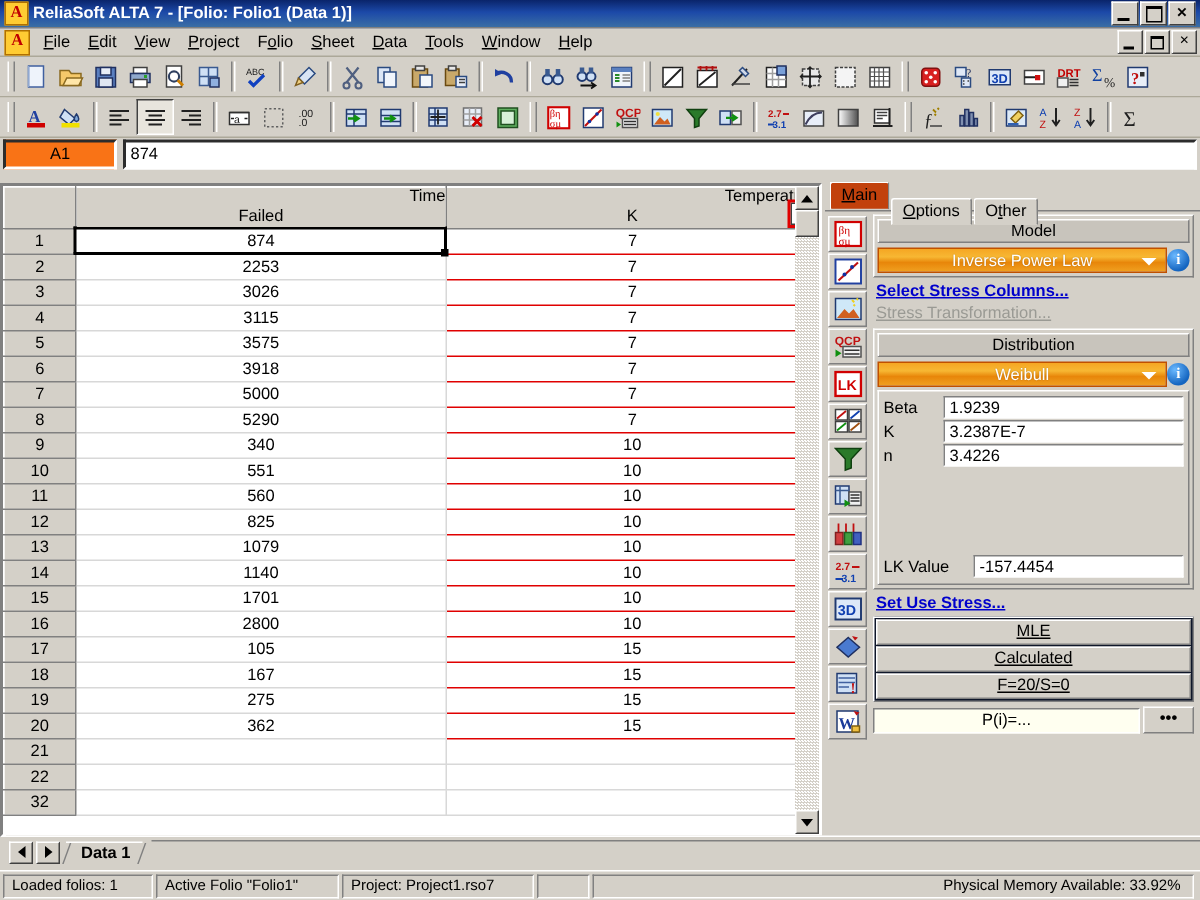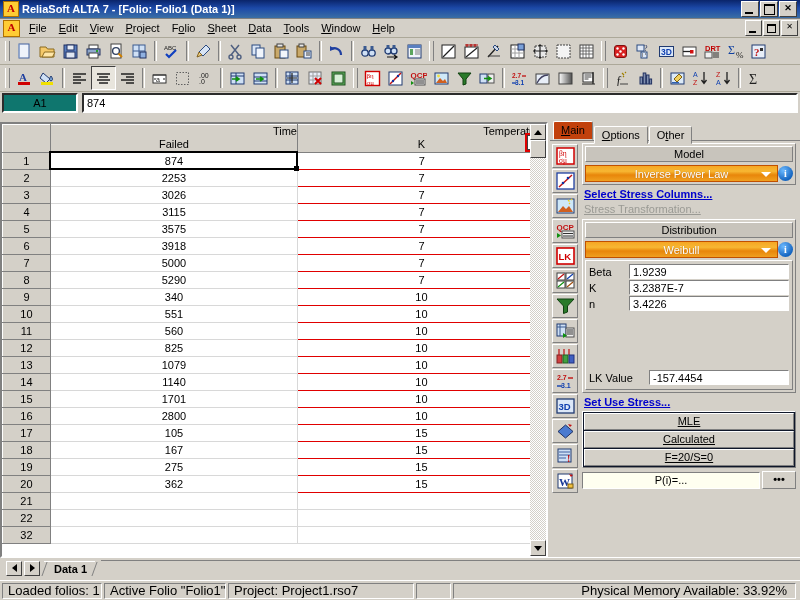--- a/index.html
+++ b/index.html
@@ -94,21 +94,21 @@
   }
   .tb-btn.pressed{border:1px solid;border-color:#404040 #fff #fff #404040;background:#e8e5dd;}
   .tb-btn svg{display:block;}
 
   
   .formulabar{
     height:20px;display:flex;align-items:stretch;background:#d4d0c8;
     padding:1px 2px 2px 2px;
   }
   .namebox{
-    width:72px;background:#0f766e;
+    width:72px;background:#f97316;
     border:2px inset #d4d0c8;
     border-color:#808080 #fff #fff #808080;
     font-size:11px;text-align:center;line-height:16px;
   }
   .fsep{width:4px;}
   .formula-input{
     flex:1 1 auto;background:#fff;
     border:2px inset #d4d0c8;
     border-color:#808080 #fff #fff #808080;
     font-size:11px;line-height:16px;padding-left:3px;
@@ -208,21 +208,21 @@
     display:flex;flex-direction:column;
     padding-left:2px;position:relative;
   }
   .tabs{
     display:flex;align-items:flex-end;height:18px;
     border-bottom:1px solid #808080;padding-left:3px;
   }
   .tab{
     padding:2px 7px 2px 7px;font-size:11px;background:#d4d0c8;
     border:1px solid;border-color:#fff #808080 #d4d0c8 #fff;
-    margin-right:1px;position:relative;top:4px;
+    margin-right:1px;position:relative;top:10px;
     border-radius:2px 2px 0 0;
   }
   .tab.active{
     font-weight:normal;padding-bottom:3px;top:0;
     border-bottom-color:#d4d0c8;background:#c2410c;z-index:2;
   }
   .tab u{text-decoration:underline;}
   .panel-body{flex:1 1 auto;display:flex;padding-top:2px;}
   .icon-strip{
     width:30px;flex:0 0 auto;
@@ -331,28 +331,28 @@
     border-top:1px solid #808080;}
 
   
   .statusbar{
     position:absolute;left:0;right:0;bottom:0;height:20px;
     background:#d4d0c8;display:flex;align-items:center;
     border-top:1px solid #fff;padding:2px 2px;
     box-sizing:border-box;
   }
   .sb-panel{
-    height:16px;line-height:14px;font-size:13px;
+    height:16px;line-height:14px;font-size:10px;
     border:1px solid;border-color:#808080 #fff #fff #808080;
     padding:0 5px;margin-right:2px;box-sizing:border-box;
     white-space:nowrap;
   }
   .sb-p1{width:100px;}
   .sb-p2{width:122px;}
-  .sb-p3{width:186px;}
+  .sb-p3{width:128px;}
   .sb-p4{width:35px;}
   .sb-grow{flex:1 1 auto;text-align:right;padding-right:8px;}
 </style>
 </head>
 <body>
 
 <div id="app">
 
   <div class="titlebar">
     <div class="title-icon">A</div>

